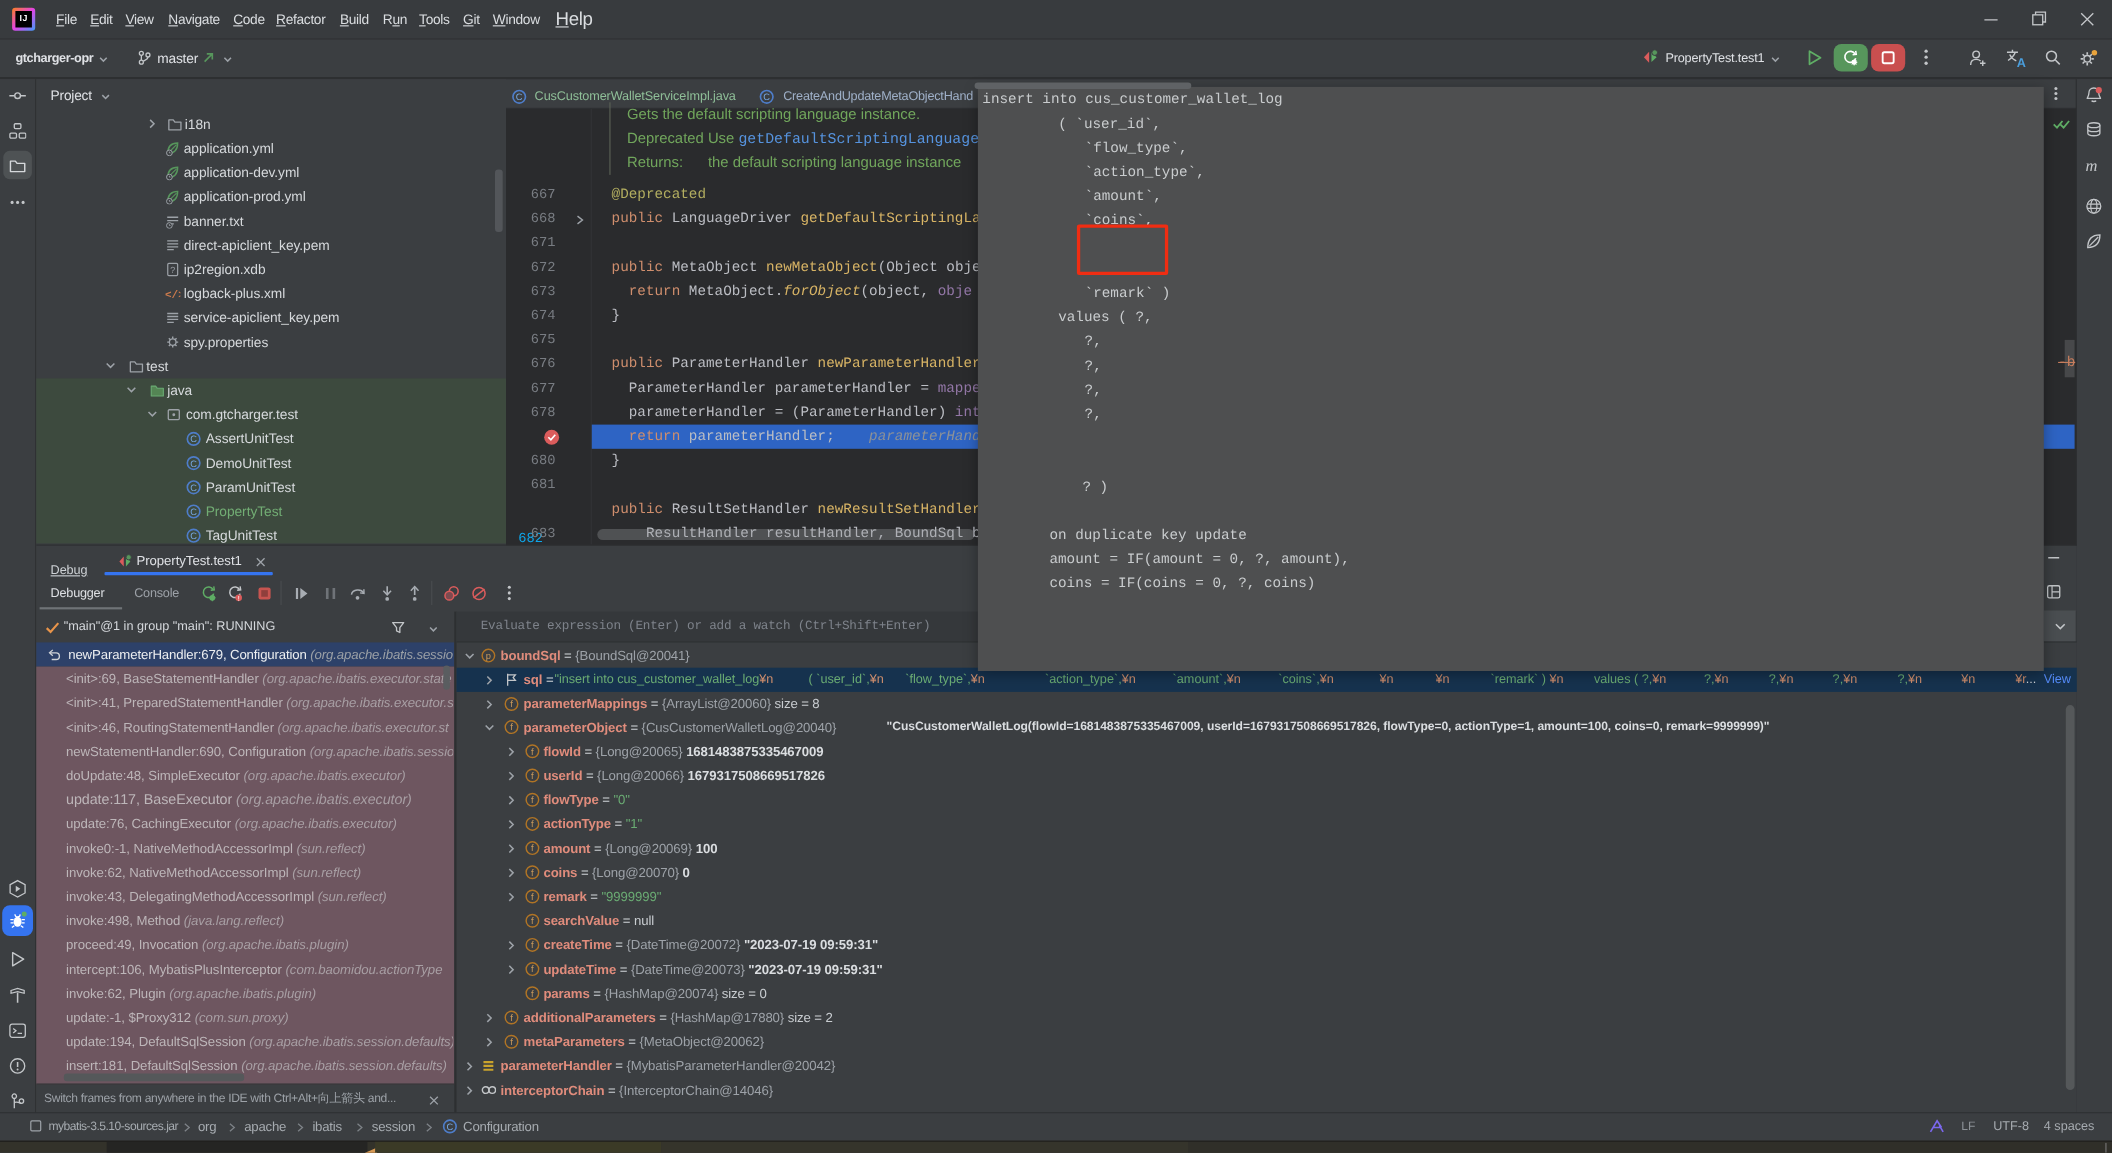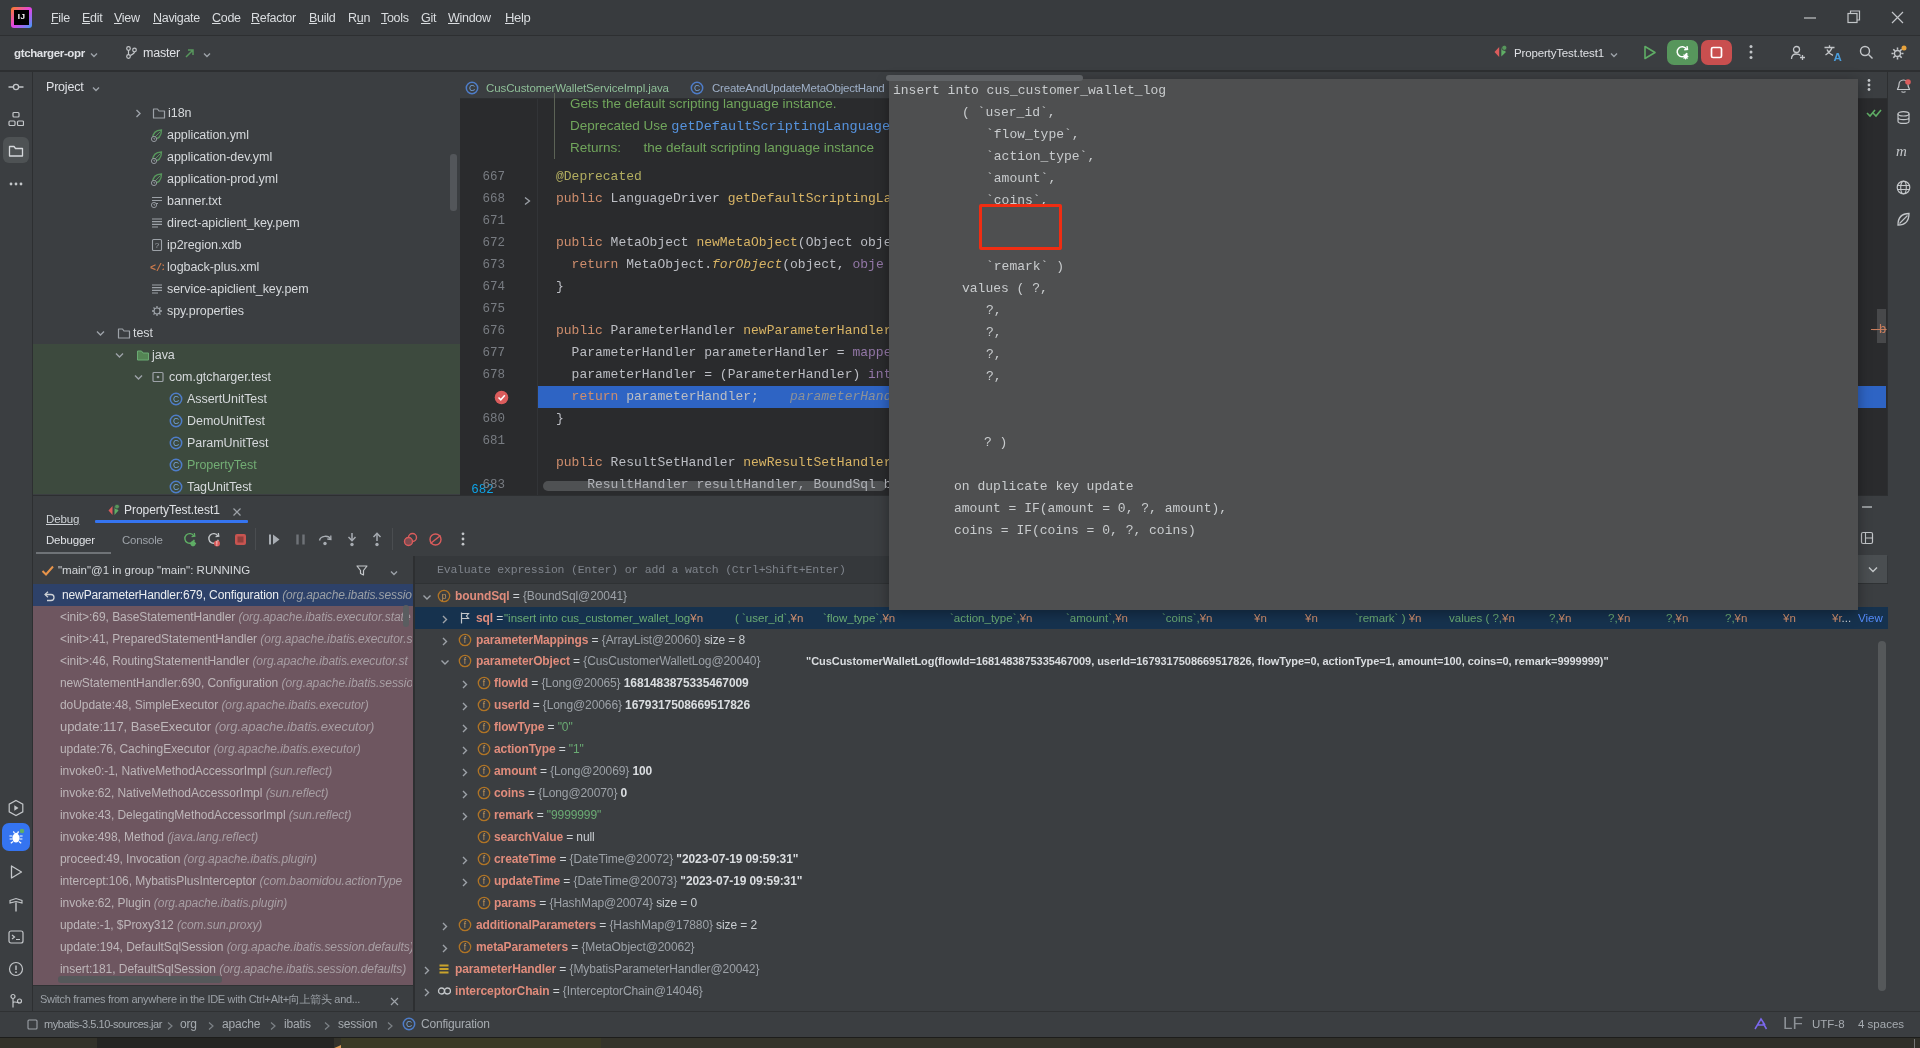--- a/index.html
+++ b/index.html
@@ -13,21 +13,21 @@
 <div class="a" style="left:82px;top:9px;line-height:18px;font-size:12.5px;color:#dadde0;white-space:pre;letter-spacing:-0.3px;"><span style="text-decoration:underline">E</span>dit</div>
 <div class="a" style="left:114px;top:9px;line-height:18px;font-size:12.5px;color:#dadde0;white-space:pre;letter-spacing:-0.3px;"><span style="text-decoration:underline">V</span>iew</div>
 <div class="a" style="left:153px;top:9px;line-height:18px;font-size:12.5px;color:#dadde0;white-space:pre;letter-spacing:-0.3px;"><span style="text-decoration:underline">N</span>avigate</div>
 <div class="a" style="left:212px;top:9px;line-height:18px;font-size:12.5px;color:#dadde0;white-space:pre;letter-spacing:-0.3px;"><span style="text-decoration:underline">C</span>ode</div>
 <div class="a" style="left:251px;top:9px;line-height:18px;font-size:12.5px;color:#dadde0;white-space:pre;letter-spacing:-0.3px;"><span style="text-decoration:underline">R</span>efactor</div>
 <div class="a" style="left:309px;top:9px;line-height:18px;font-size:12.5px;color:#dadde0;white-space:pre;letter-spacing:-0.3px;"><span style="text-decoration:underline">B</span>uild</div>
 <div class="a" style="left:348px;top:9px;line-height:18px;font-size:12.5px;color:#dadde0;white-space:pre;letter-spacing:-0.3px;">R<span style="text-decoration:underline">u</span>n</div>
 <div class="a" style="left:381px;top:9px;line-height:18px;font-size:12.5px;color:#dadde0;white-space:pre;letter-spacing:-0.3px;"><span style="text-decoration:underline">T</span>ools</div>
 <div class="a" style="left:421px;top:9px;line-height:18px;font-size:12.5px;color:#dadde0;white-space:pre;letter-spacing:-0.3px;"><span style="text-decoration:underline">G</span>it</div>
 <div class="a" style="left:448px;top:9px;line-height:18px;font-size:12.5px;color:#dadde0;white-space:pre;letter-spacing:-0.3px;"><span style="text-decoration:underline">W</span>indow</div>
-<div class="a" style="left:505px;top:9px;line-height:18px;font-size:13px;color:#dadde0;white-space:pre;letter-spacing:-0.3px;"><span style="text-decoration:underline">H</span>elp</div>
+<div class="a" style="left:505px;top:9px;line-height:18px;font-size:17px;color:#dadde0;white-space:pre;letter-spacing:-0.3px;"><span style="text-decoration:underline">H</span>elp</div>
 <div class="a" style="left:1803px;top:11px;"><svg width="14" height="14" viewBox="0 0 14 14">
       <path d="M1 7 h12" stroke="#c3c6c9" stroke-width="1.2"></path>
     </svg></div>
 <div class="a" style="left:1847px;top:10px;"><svg width="14" height="14" viewBox="0 0 14 14">
       <rect x="1" y="3.5" width="9" height="9" fill="none" stroke="#c3c6c9" stroke-width="1.2"></rect>
       <path d="M3.5 3.5 V1 h9 v9 h-2.5" fill="none" stroke="#c3c6c9" stroke-width="1.2"></path>
     </svg></div>
 <div class="a" style="left:1890px;top:10px;"><svg width="15" height="15" viewBox="0 0 15 15">
       <path d="M2 2 L13 13 M13 2 L2 13" stroke="#c3c6c9" stroke-width="1.2"></path>
     </svg></div>
@@ -665,21 +665,21 @@
       <path d="M3 2.5 L7 6 L3 9.5" stroke="#7d8287" stroke-width="1.2" fill="none"></path>
     </svg></div>
 <div class="a" style="left:402px;top:1017px;"><svg width="14" height="14" viewBox="0 0 14 14">
       <circle cx="7" cy="7" r="5.7" fill="none" stroke="#4e7dc9" stroke-width="1.5"></circle>
       <text x="7" y="10.2" font-size="8.5" fill="#77a7e0" text-anchor="middle" font-family="Liberation Sans">C</text>
     </svg></div>
 <div class="a" style="left:421px;top:1015px;line-height:18px;font-size:12px;color:#a6abb0;white-space:pre;letter-spacing:-0.2px;">Configuration</div>
 <div class="a" style="left:1753px;top:1017px;"><svg width="16" height="14" viewBox="0 0 16 14">
       <path d="M2 12 L8 2 L12 8 M5 8 h6 M10 6 L13.5 12" fill="none" stroke="#7b68ee" stroke-width="1.5"></path>
     </svg></div>
-<div class="a" style="left:1783px;top:1015px;line-height:18px;font-size:17px;color:#8c9196;white-space:pre;">LF</div>
+<div class="a" style="left:1783px;top:1015px;line-height:18px;font-size:11px;color:#8c9196;white-space:pre;">LF</div>
 <div class="a" style="left:1812px;top:1015px;line-height:18px;font-size:11.5px;color:#a6abb0;white-space:pre;">UTF-8</div>
 <div class="a" style="left:1858px;top:1015px;line-height:18px;font-size:11.5px;color:#a6abb0;white-space:pre;">4 spaces</div>
 <div class="a" style="left:0px;top:1037px;width:1920px;height:11px;background:#33322a;"></div>
 <div class="a" style="left:0px;top:1037px;width:1920px;height:1px;background:#1d1d1b;"></div>
 <div class="a" style="left:97px;top:1038px;width:237px;height:10px;background:#252523;"></div>
 <div class="a" style="left:325px;top:1038px;"><svg width="18" height="10" viewBox="0 0 18 10">
       <path d="M0 10 L18 10 L18 2 C10 6 4 8 0 10 Z" fill="#d89a55"></path>
     </svg></div>
 <div class="a" style="left:341px;top:1038px;width:260px;height:10px;background:#3b3a26;"></div>
 <div class="a" style="left:601px;top:1038px;width:479px;height:10px;background:#35342b;"></div>

